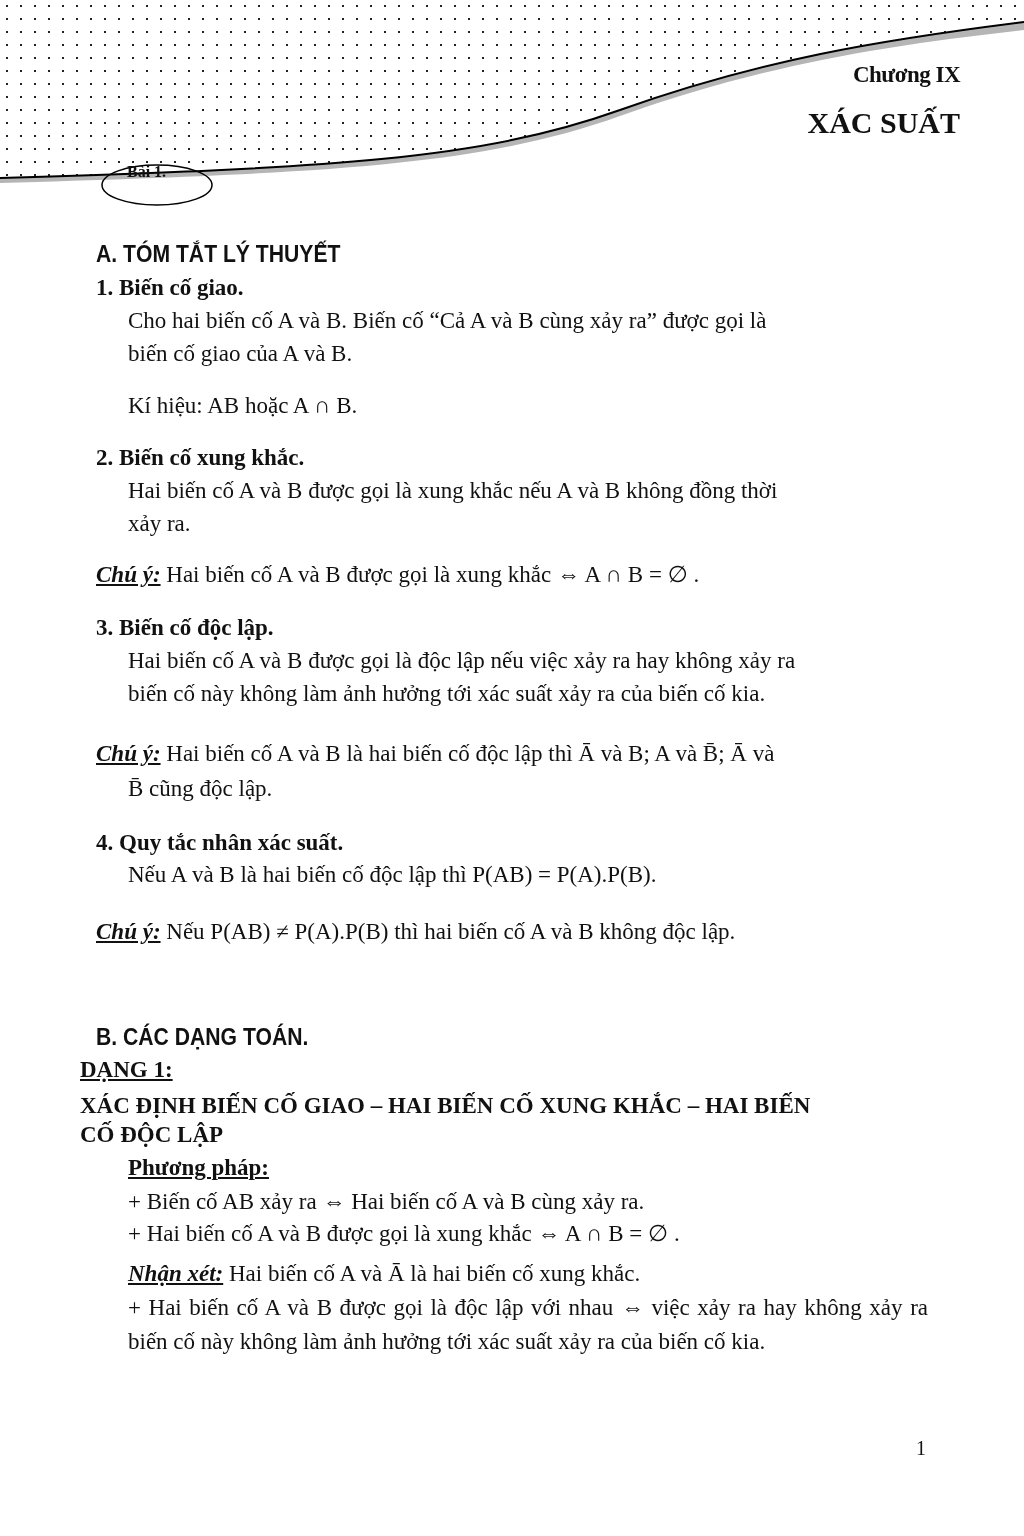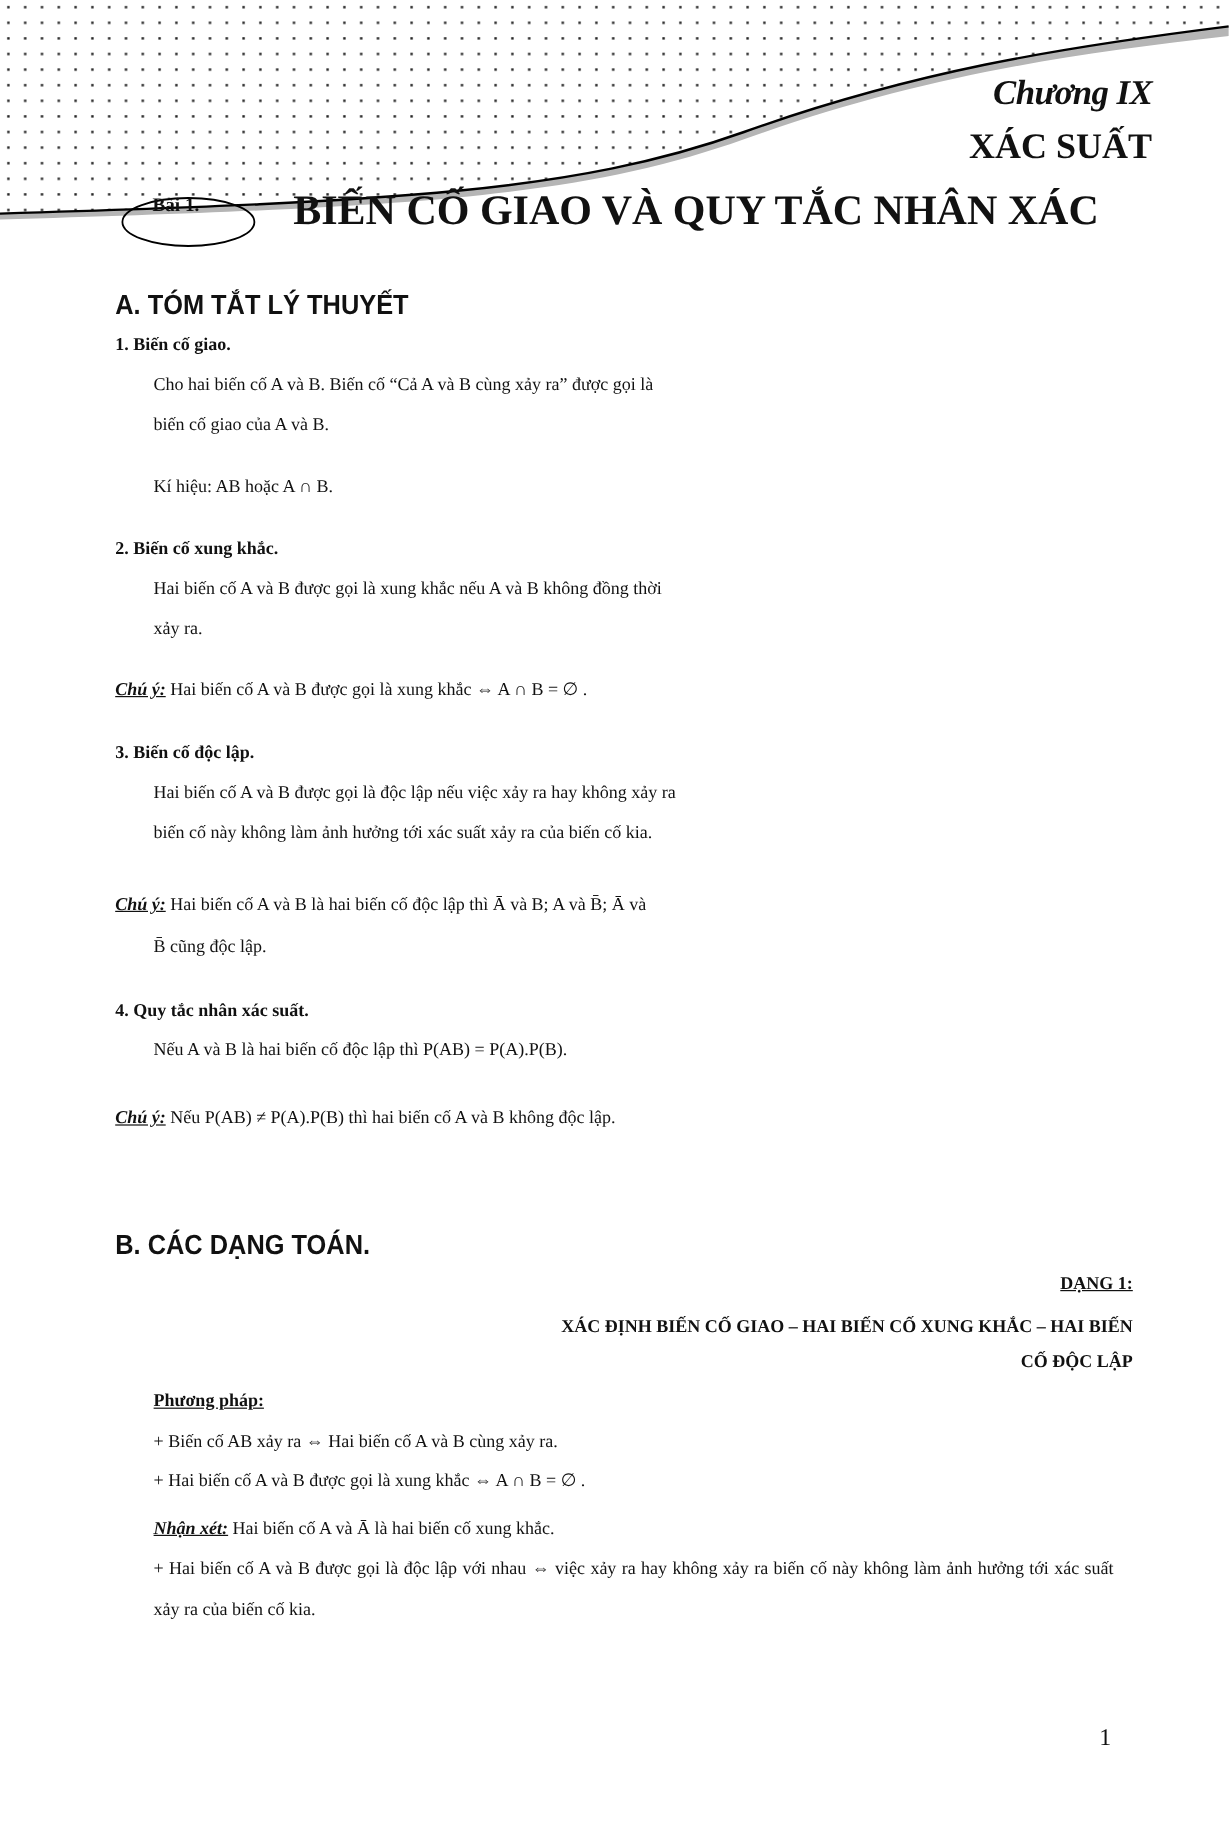--- a/index.html
+++ b/index.html
@@ -1,29 +1,29 @@
 <!DOCTYPE html>
 <html><head>
 <meta charset="utf-8">
 <style>
   html, body { margin:0; padding:0; background:#ffffff; }
   body { width:1024px; height:1536px; position:relative; overflow:hidden;
          font-family:"Liberation Serif", "DejaVu Serif", serif; color:#111; }
   .banner { position:absolute; left:0; top:0; width:1024px; height:200px; }
-  .chapter { position:absolute; right:64px; top:62px; font-size:29px; font-weight:bold; letter-spacing:-0.5px;font-style:italic; }
+  .chapter { position:absolute; right:64px; top:62px; font-size:23px; font-weight:bold; letter-spacing:-0.5px; }
   .chapter-title { position:absolute; right:64px; top:106px; font-size:30px; font-weight:bold; letter-spacing:0px; }
   .lesson-oval { position:absolute; left:100px; top:163px; width:114px; height:44px; }
   .lesson-label { position:absolute; left:127px; top:163px; font-size:16px; font-weight:bold; }
   .lesson-title { position:absolute; left:120px; width:860px; top:152px; text-align:center; font-size:35px; font-weight:bold; line-height:48px; }
   .sans-head { position:absolute; left:96px; font-family:"Liberation Sans", "DejaVu Sans", sans-serif; font-weight:bold; font-size:23px; transform:scaleX(0.92); transform-origin:left; }
-  .p { position:absolute; font-size:15px; line-height:32px; white-space:nowrap; }
+  .p { position:absolute; font-size:23px; line-height:32px; white-space:nowrap; }
   .b { font-weight:bold; }
   .i { font-style:italic;text-align:center; }
   .u { text-decoration:underline; }
-  .center { text-align:right; left:80px; width:864px; }
+  .center { text-align:left; left:80px; width:864px; }
   .wrap { white-space:normal; text-align:justify; }
 </style>
 </head>
 <body>
 
 <svg class="banner" viewBox="0 0 1024 200" xmlns="http://www.w3.org/2000/svg">
   <defs>
     <pattern id="dots" x="0" y="0" width="14" height="13" patternUnits="userSpaceOnUse">
       <rect x="6" y="5" width="2" height="2" fill="#222"></rect>
     </pattern>
@@ -37,21 +37,20 @@
 </svg>
 
 <div class="chapter">Chương IX</div>
 <div class="chapter-title">XÁC SUẤT</div>
 
 <svg class="lesson-oval" viewBox="0 0 114 44">
   <ellipse cx="57" cy="22" rx="55" ry="20" fill="none" stroke="#000" stroke-width="1.5"></ellipse>
 </svg>
 <div class="lesson-label">Bài 1.</div>
 <div class="lesson-title">
-  <div style="padding-left:60px">BIẾN CỐ GIAO VÀ QUY TẮC NHÂN XÁC</div>
 </div>
 
 <div class="sans-head" style="top:241px">A. TÓM TẮT LÝ THUYẾT</div>
 
 <div class="p b" style="left:96px; top:272px">1.  Biến cố giao.</div>
 <div class="p" style="left:128px; top:305px">Cho hai biến cố A và B. Biến cố “Cả A và B cùng xảy ra” được gọi là</div>
 <div class="p" style="left:128px; top:338px">biến cố giao của A và B.</div>
 <div class="p" style="left:128px; top:390px">Kí hiệu: AB hoặc A ∩ B.</div>
 
 <div class="p b" style="left:96px; top:442px">2.  Biến cố xung khắc.</div>

